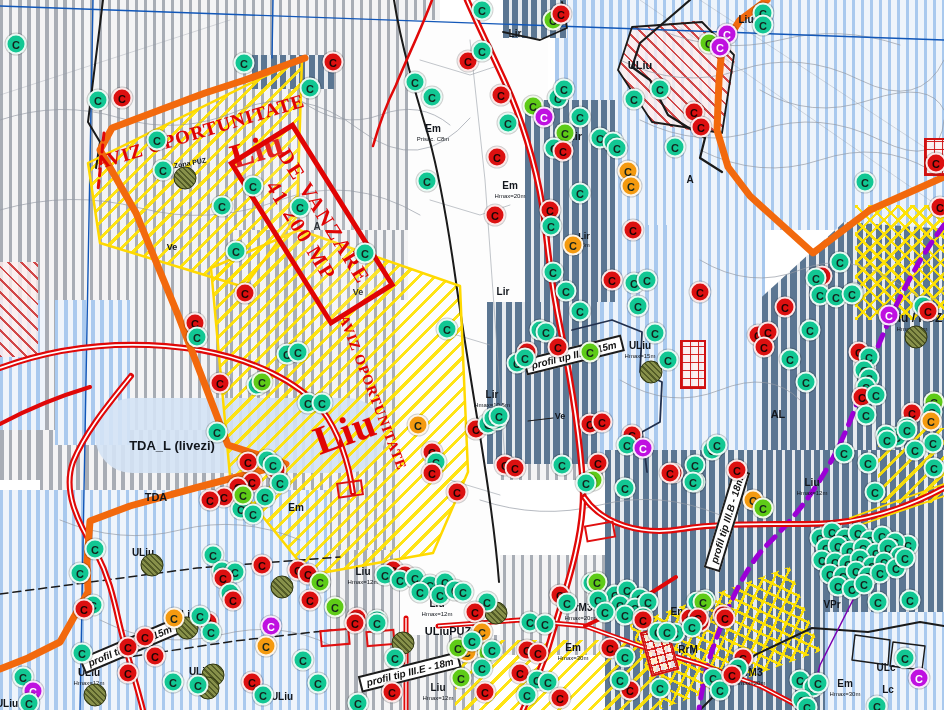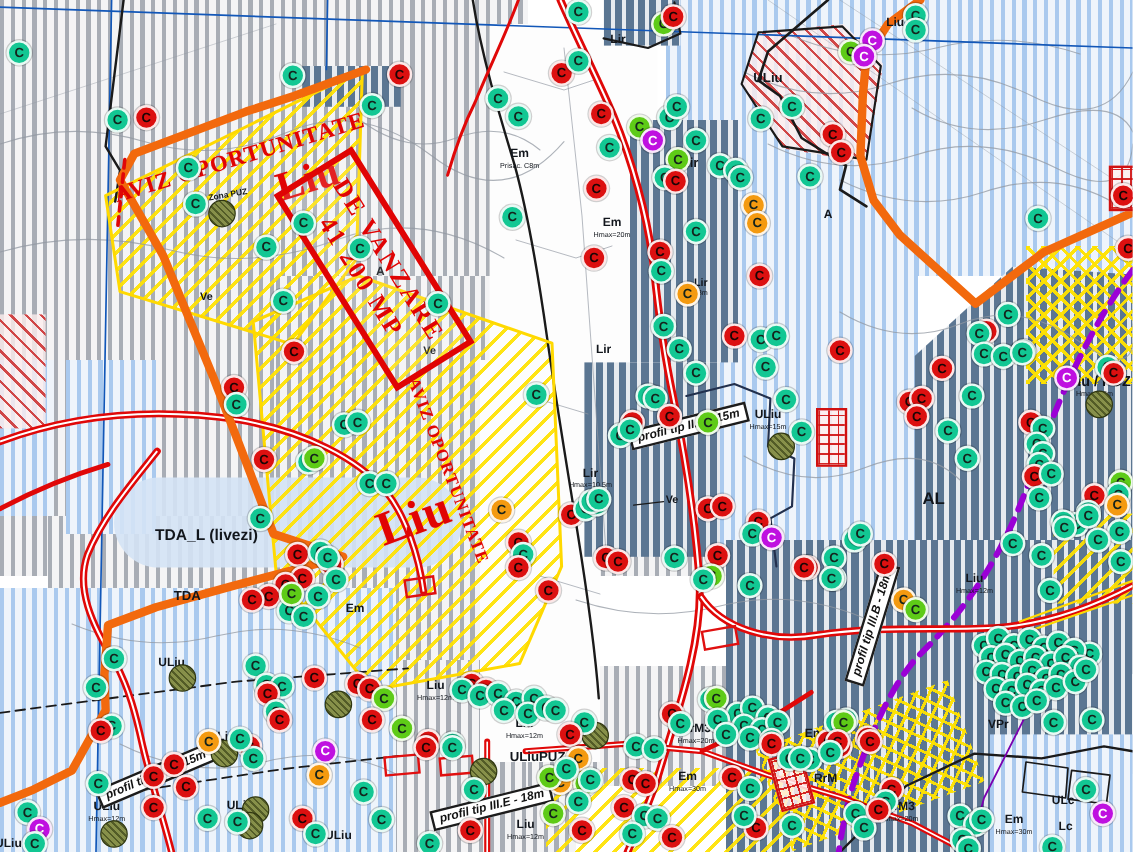--- a/index.html
+++ b/index.html
@@ -260,21 +260,21 @@
     </div>
     <div class="lbl" style="left: 560px; top: 417px; font-size: 9px; transform: translate(-50%, -50%) rotate(0deg);">
       <div>Ve</div>
     </div>
     <div class="lbl" style="left: 317px; top: 227px; font-size: 10px; transform: translate(-50%, -50%) rotate(0deg);">
       <div>A</div>
     </div>
     <div class="lbl" style="left: 690px; top: 180px; font-size: 10px; transform: translate(-50%, -50%) rotate(0deg);">
       <div>A</div>
     </div>
-    <div class="lbl" style="left: 778px; top: 415px; font-size: 14px; transform: translate(-50%, -50%) rotate(0deg);">
+    <div class="lbl" style="left: 778px; top: 415px; font-size: 11px; transform: translate(-50%, -50%) rotate(0deg);">
       <div>AL</div>
     </div>
     <div class="lbl" style="left: 832px; top: 605px; font-size: 10px; transform: translate(-50%, -50%) rotate(0deg);">
       <div>VPr</div>
     </div>
     <div class="lbl" style="left: 688px; top: 650px; font-size: 10px; transform: translate(-50%, -50%) rotate(0deg);">
       <div>RrM</div>
     </div>
     <div class="lbl" style="left: 750px; top: 677px; font-size: 10px; transform: translate(-50%, -50%) rotate(0deg);">
       <div>RrM3</div>

